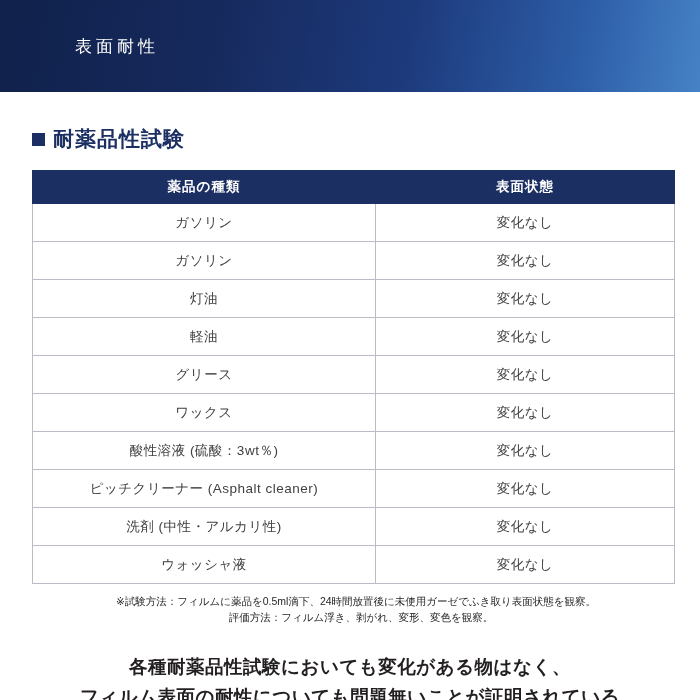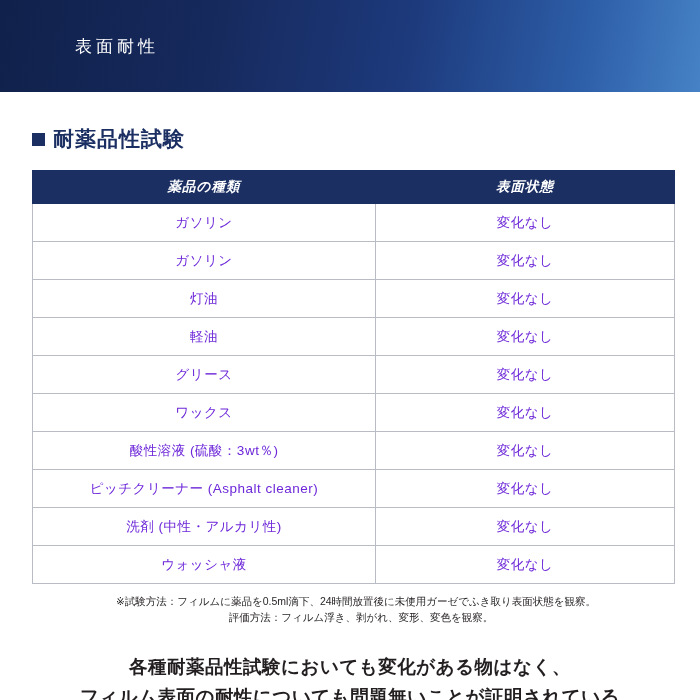--- a/index.html
+++ b/index.html
@@ -70,30 +70,29 @@
     table-layout: fixed;
   }
   table.chem th {
     background: #1b2f63;
     color: #ffffff;
     font-size: 13.5px;
     font-weight: bold;
     letter-spacing: 1px;
     height: 30px;
     border: 1px solid #1b2f63;
-    font-style: italic;
   }
   table.chem th.col-left { width: 340px; }
   table.chem th.col-right { width: 296px; }
   table.chem td {
     border: 1px solid #b9bcc4;
     height: 35px;
     font-size: 13.5px;
     text-align: center;
-    color: #6d28d9;
+    color: #404040;
     letter-spacing: 0.5px;
   }
 
   
   .notes {
     margin: 9px 0 0 31px;
     width: 650px;
     font-size: 10.5px;
     line-height: 1.55;
     color: #231f20;

